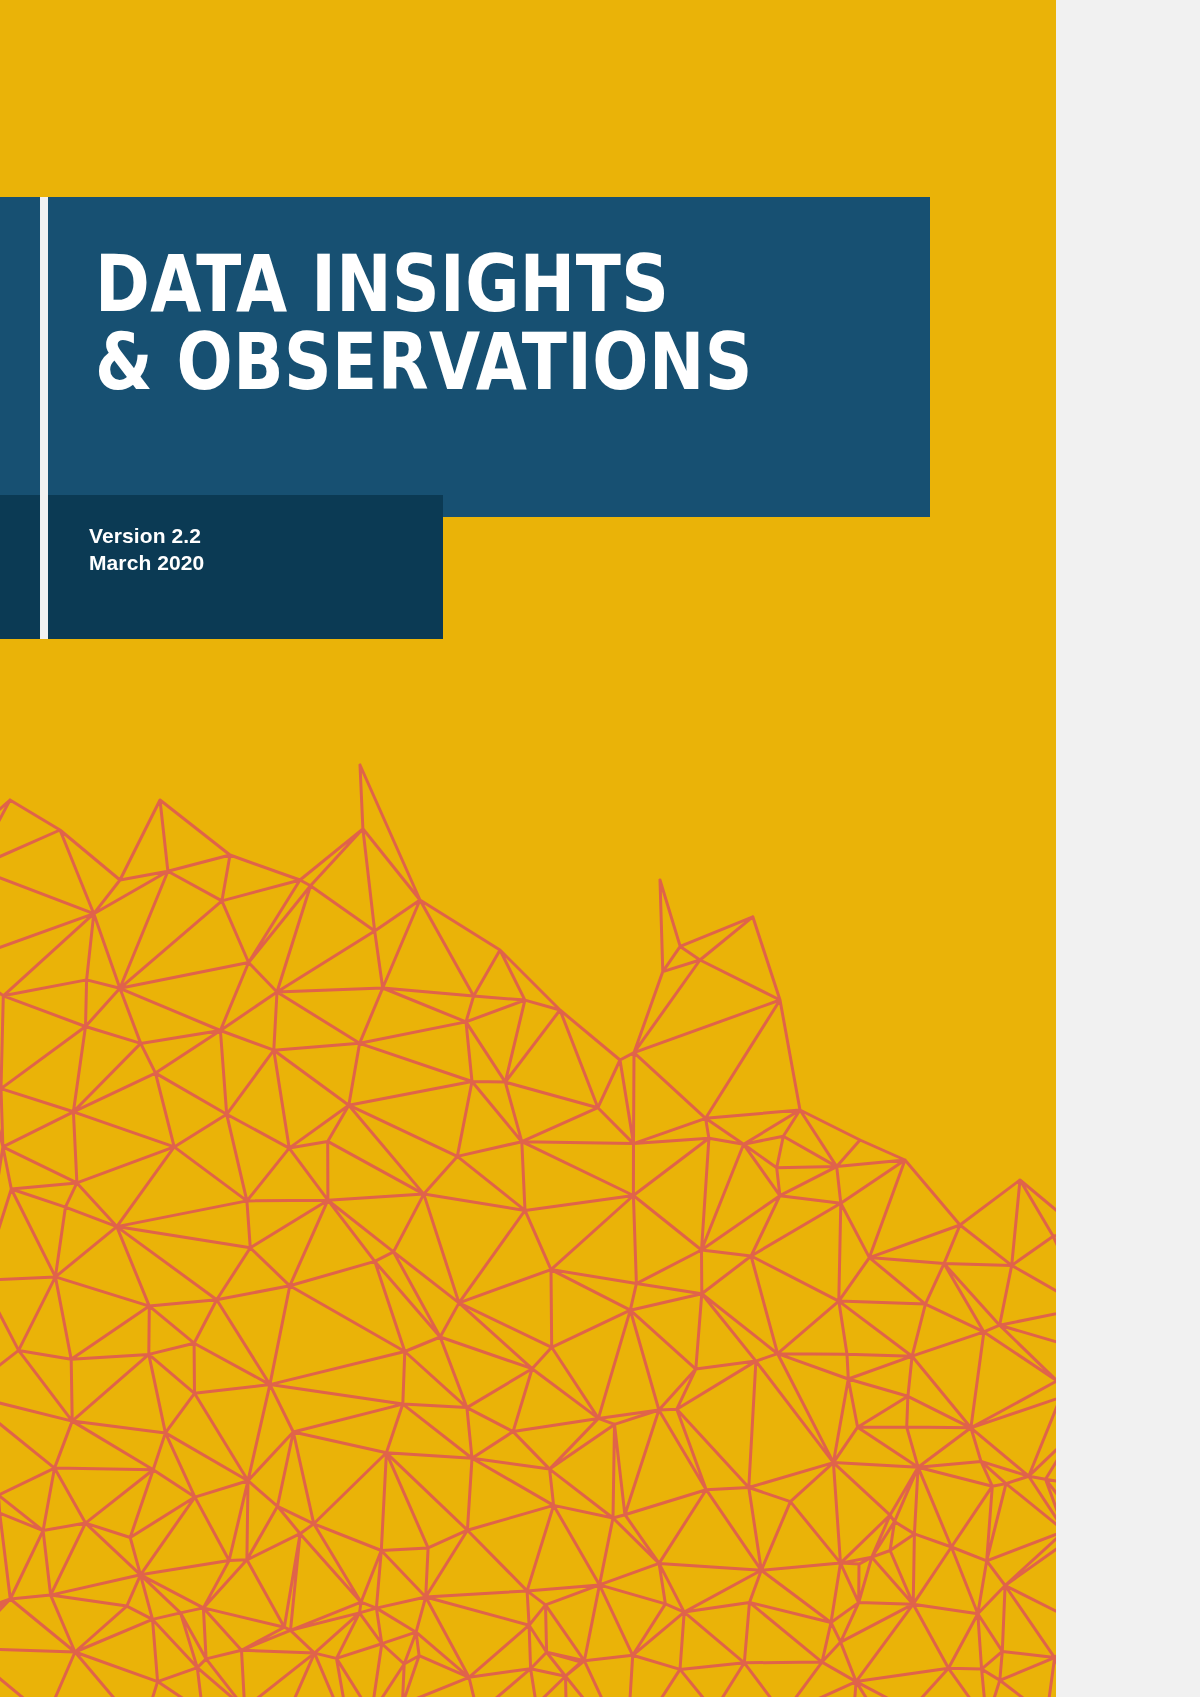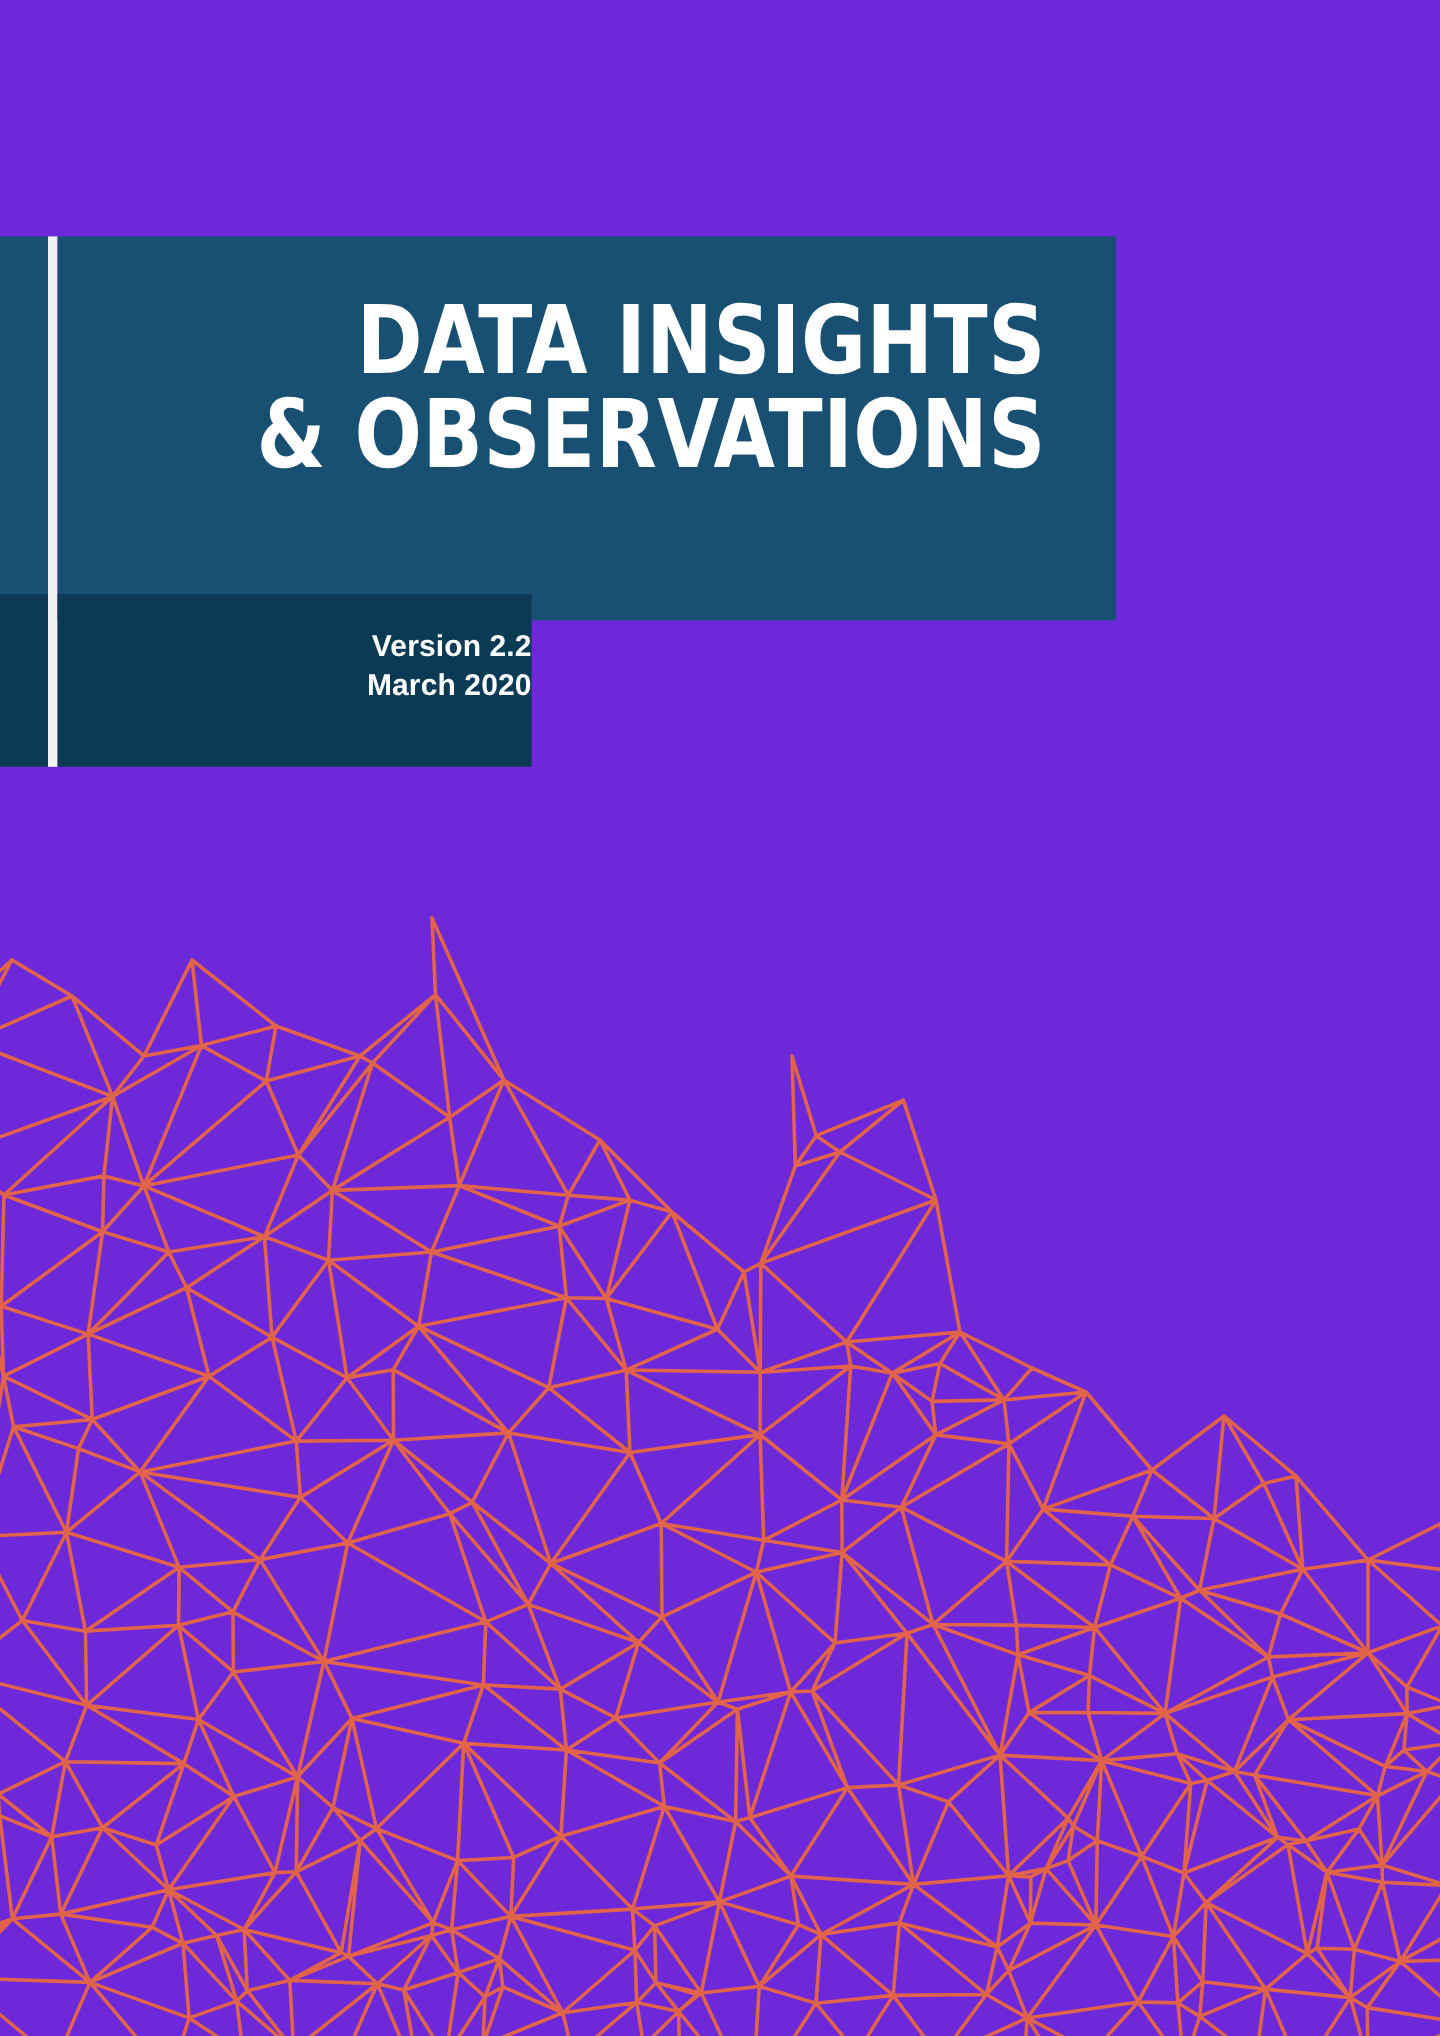--- a/index.html
+++ b/index.html
@@ -6,25 +6,24 @@
   html, body {
     margin: 0;
     padding: 0;
     background: #f1f1f1;
   }
   body {
     font-family: "Liberation Sans", sans-serif;
   }
   #cover {
     position: relative;
-    width: 1200px;
+    width: 1056px;
     height: 1697px;
-    background: #6d28d9;
+    background: #eab308;
     overflow: hidden;
-    text-align: right;
   }
 
   
   #mesh-layer {
     position: absolute;
     left: 0;
     top: 0;
     width: 1200px;
     height: 1697px;
     z-index: 1;
@@ -104,21 +103,21 @@
     height: 144px;
     background: #0b3a54;
     box-sizing: border-box;
     padding: 28px 0 0 41px;
   }
   .version-line {
     margin: 0;
     color: #ffffff;
     font-family: "Liberation Sans", sans-serif;
     font-weight: 700;
-    font-size: 25px;
+    font-size: 21px;
     line-height: 1.28;
     letter-spacing: 0.1px;
   }
 </style>
 </head>
 <body>
 
 <div id="cover">
 
   <div id="mesh-layer">

